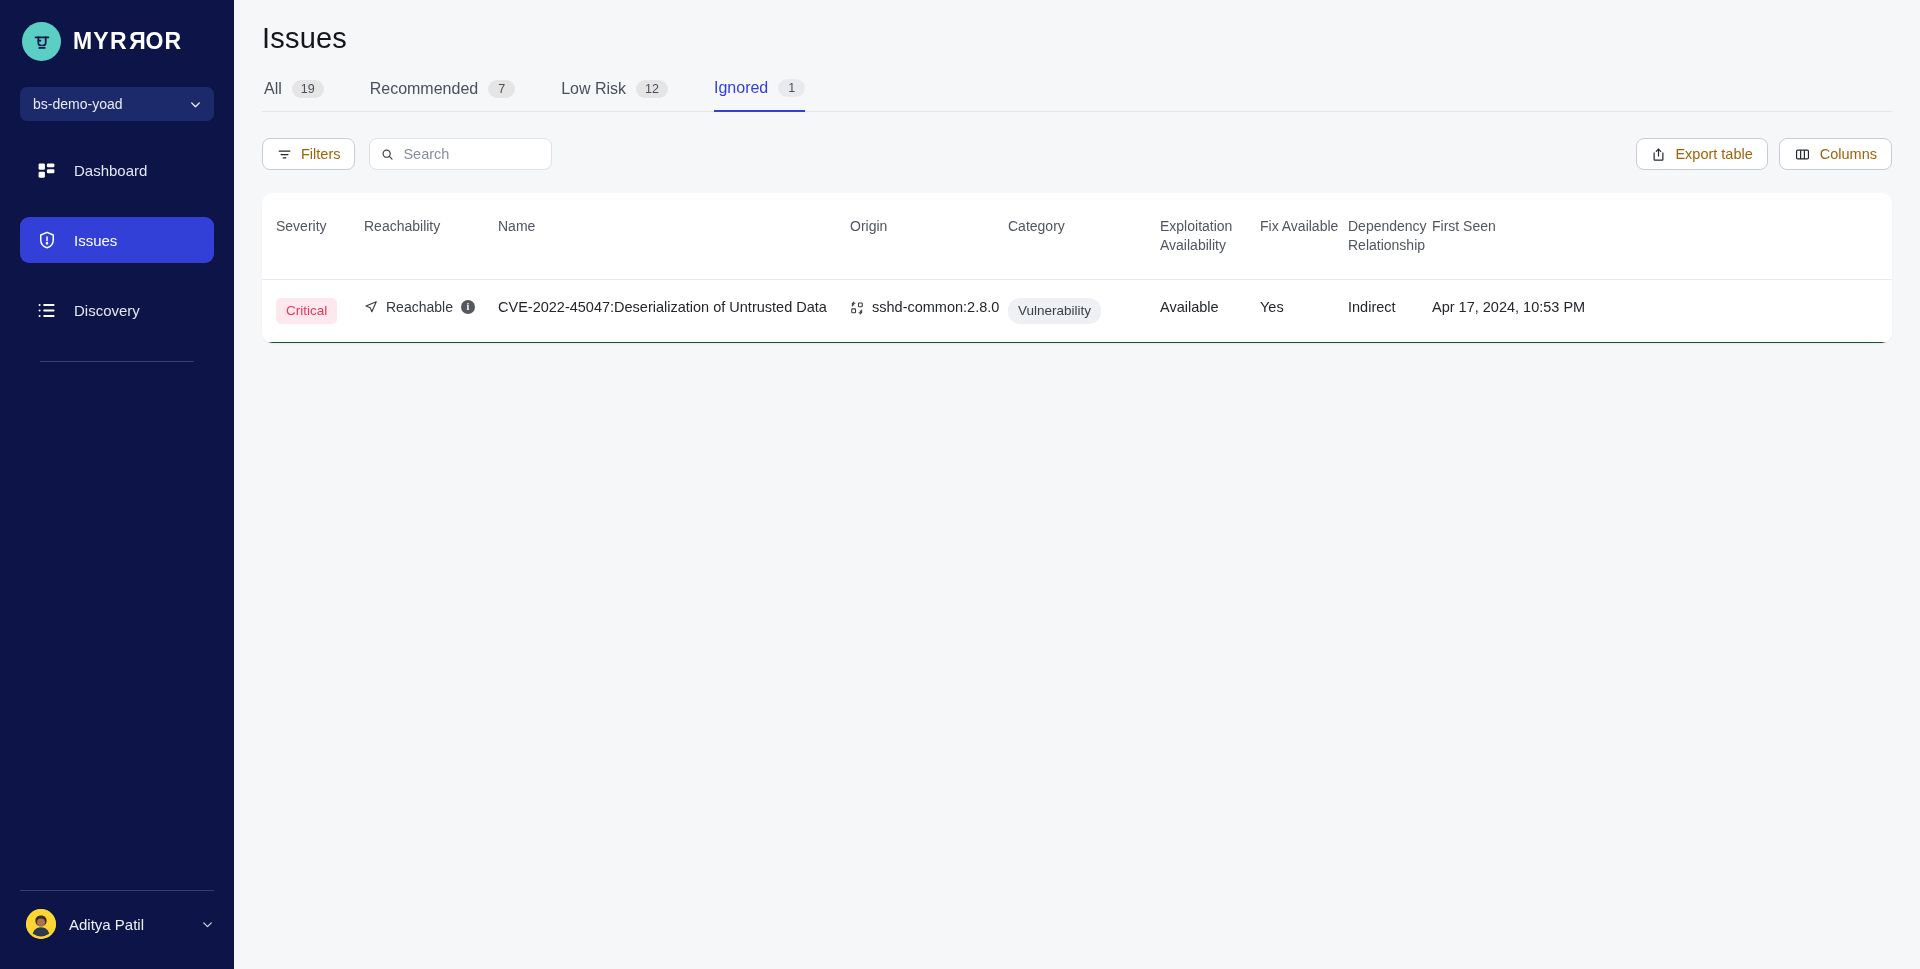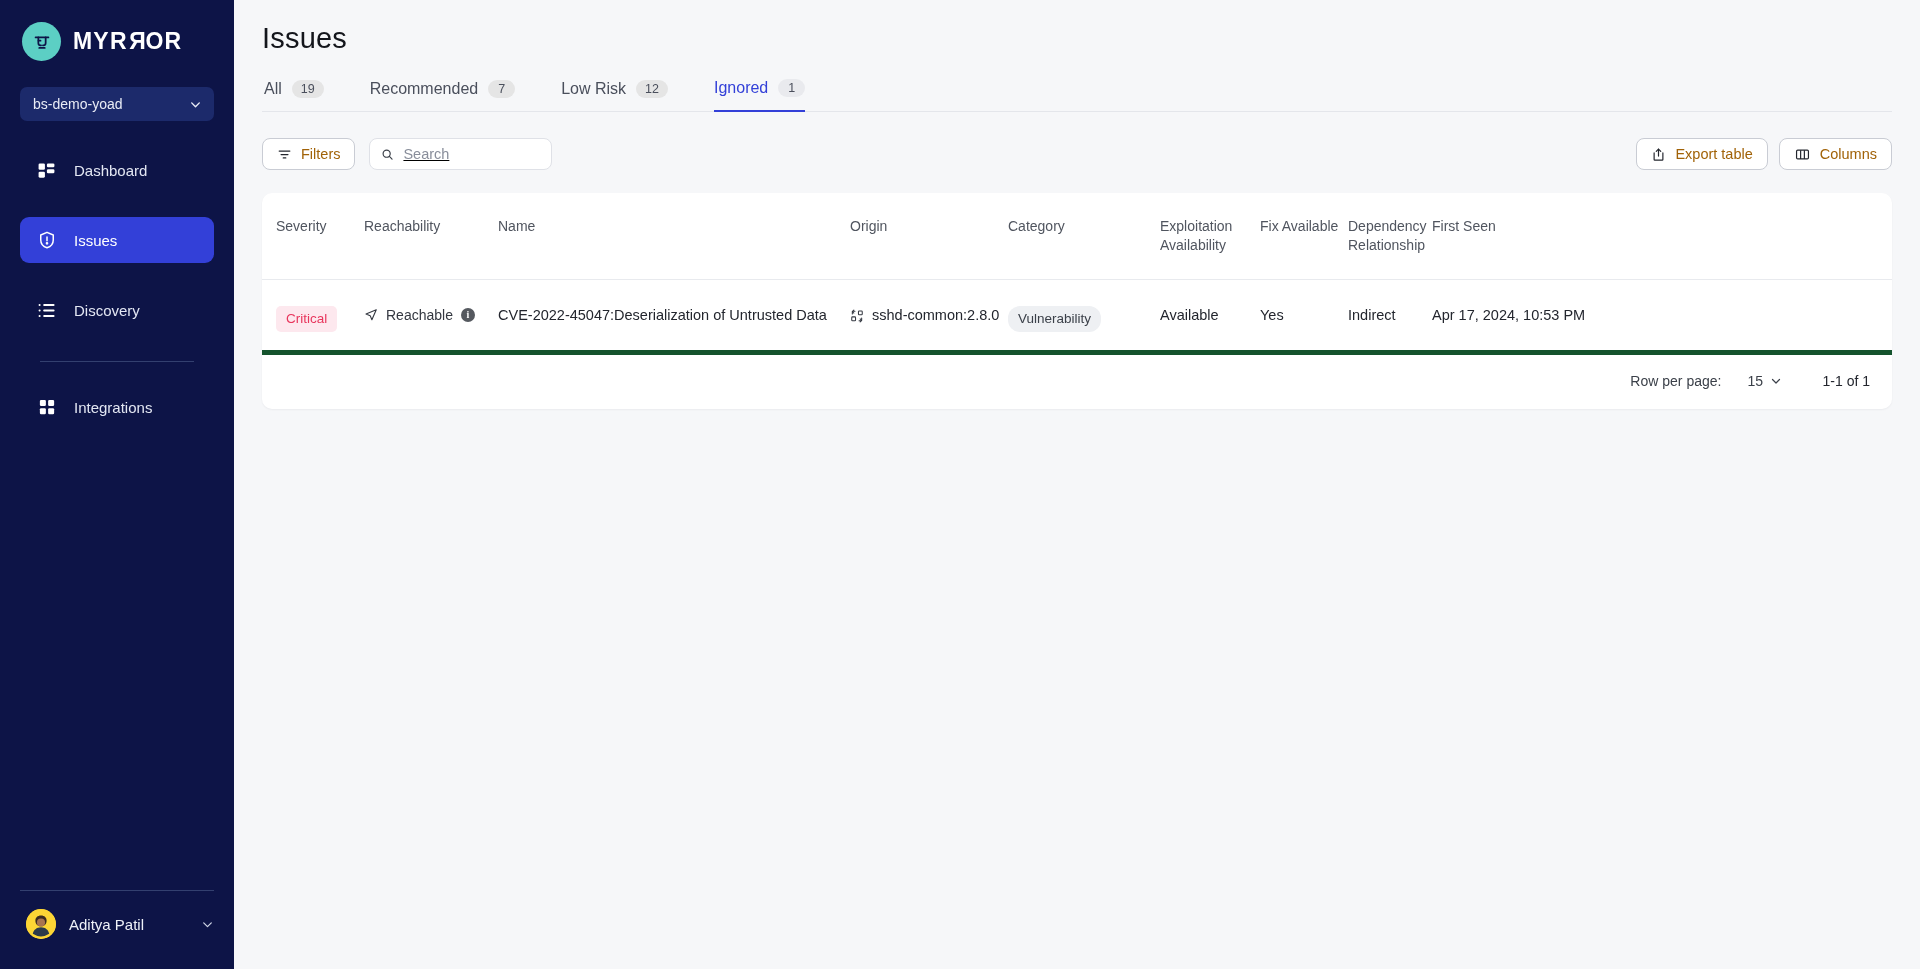--- a/index.html
+++ b/index.html
@@ -82,21 +82,21 @@
   .toolbar { display: flex; align-items: center; margin-top: 26px; }
   .btn {
     display: inline-flex; align-items: center; gap: 9px;
     height: 32px; padding: 0 14px; border: 1px solid #c9ccd4;
     border-radius: 8px; background: #fff; color: #a16207; font-size: 14.5px;
     cursor: pointer; white-space: nowrap;
   }
   .search-box {
     margin-left: 14px; height: 32px; width: 183px;
     border: 1px solid #dfe1e7; border-radius: 8px; background: #fff;
-    display: flex; align-items: center; gap: 9px; padding: 0 11px; text-decoration: underline;
+    display: flex; align-items: center; gap: 9px; padding: 0 11px;
   }
   .search-box input {
     border: none; outline: none; font-size: 14.5px; color: #23262e;
     font-family: "Liberation Sans", sans-serif; width: 100%; background: transparent;
   }
   .search-box input::placeholder { color: #898e9b; }
   .toolbar-right { margin-left: auto; display: flex; gap: 11px; align-items: center; }
 
   
   .card {
@@ -104,22 +104,22 @@
     box-shadow: 0 1px 2px rgba(16,24,40,.05);
     overflow: hidden;
   }
   table { width: 100%; border-collapse: collapse; table-layout: fixed; }
   thead th {
     text-align: left; font-weight: 400; font-size: 14px; color: #50555f;
     padding: 24px 0 24px 0; vertical-align: top; line-height: 1.35;
     border-bottom: 1px solid #e8eaee;
   }
   tbody td {
-    font-size: 14.5px; color: #23262e; padding: 26px 0 18px 0;
-    vertical-align: top; line-height: 1.35; border-bottom: 5px solid #14532d;
+    font-size: 14.5px; color: #23262e; padding: 18px 0 18px 0;
+    vertical-align: top; line-height: 1.35; border-bottom: 1px solid #14532d;
   }
   th.c0, td.c0 { width: 102px; padding-left: 14px; }
   th.c1, td.c1 { width: 134px; }
   th.c2, td.c2 { width: 352px; }
   th.c3, td.c3 { width: 158px; }
   th.c4, td.c4 { width: 152px; }
   th.c5, td.c5 { width: 100px; }
   th.c6, td.c6 { width: 88px; }
   th.c7, td.c7 { width: 84px; }
   th.c8, td.c8 { width: auto; padding-right: 16px; }
@@ -208,31 +208,20 @@
             <line x1="3.2" y1="5" x2="3.4" y2="5"></line>
               <line x1="3.2" y1="12" x2="3.4" y2="12"></line>
               <line x1="3.2" y1="19" x2="3.4" y2="19"></line>
           </svg>
         </span>
         <span>Discovery</span>
       </div>
 
       <div class="nav-sep"></div>
 
-      <div class="nav-item">
-        <span class="nav-ico">
-          <svg width="18" height="18" viewBox="0 0 24 24" fill="#ffffff">
-            <rect x="2.5" y="2.5" width="8" height="8" rx="1.6"></rect>
-            <rect x="13.5" y="2.5" width="8" height="8" rx="1.6"></rect>
-            <rect x="2.5" y="13.5" width="8" height="8" rx="1.6"></rect>
-            <rect x="13.5" y="13.5" width="8" height="8" rx="1.6"></rect>
-          </svg>
-        </span>
-        <span>Integrations</span>
-      </div>
 
     </nav>
 
     <div class="user-block">
       <div class="user-sep"></div>
       <div class="user-row">
         <span class="avatar">
           <svg width="30" height="30" viewBox="0 0 30 30">
             <circle cx="15" cy="15" r="15" fill="#fcd535"></circle>
             <path d="M15 6.5c3.6 0 5.6 2.2 5.6 5.2 0 3-1.9 5.6-5.6 5.6s-5.6-2.6-5.6-5.6c0-3 2-5.2 5.6-5.2z" fill="#3a2a20"></path>
@@ -359,26 +348,16 @@
               <span class="cat-badge">Vulnerability</span>
             </td>
             <td class="c5">Available</td>
             <td class="c6">Yes</td>
             <td class="c7">Indirect</td>
             <td class="c8">Apr 17, 2024, 10:53 PM</td>
           </tr>
         </tbody>
       </table>
 
-      <div class="pager">
-        <span>Row per page:</span>
-        <span class="pager-select">
-          <span>15</span>
-          <svg width="12" height="12" viewBox="0 0 24 24" fill="none" stroke="#3b4049" stroke-width="2.4" stroke-linecap="round" stroke-linejoin="round">
-              <polyline points="5 9 12 16 19 9"></polyline>
-            </svg>
-        </span>
-        <span class="pager-range">1-1 of 1</span>
-      </div>
     </div>
 
   </section>
 </div>
 
 </body></html>

